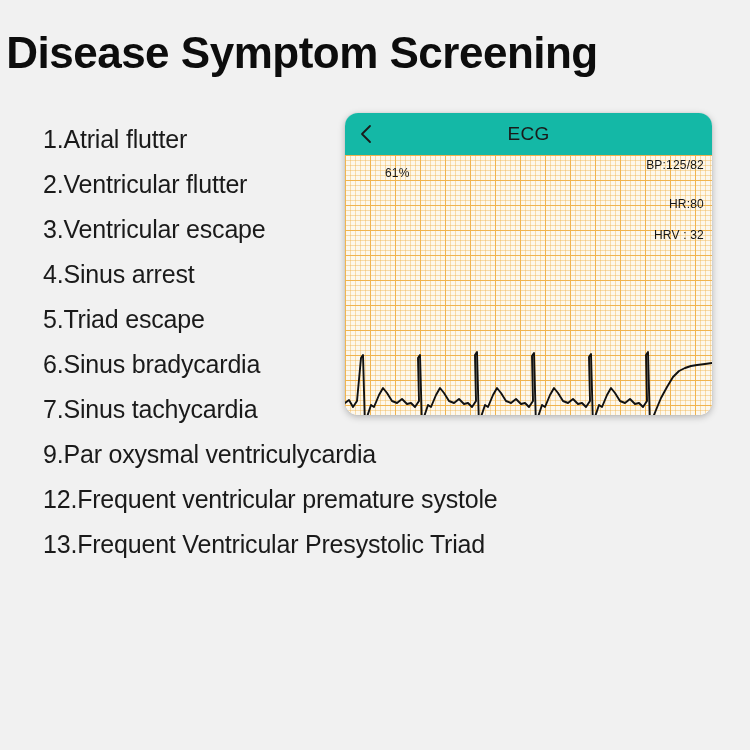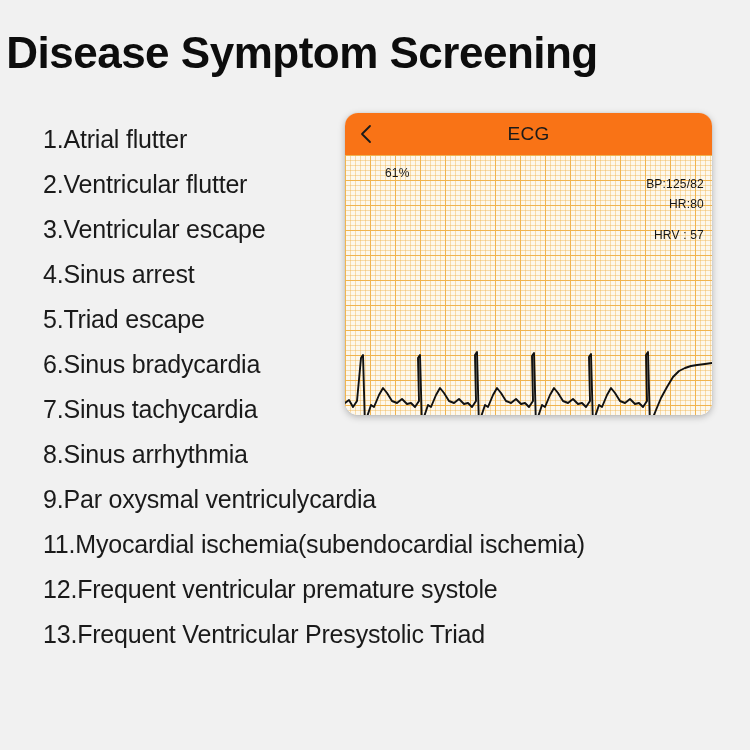--- a/index.html
+++ b/index.html
@@ -56,21 +56,21 @@
     width: 367px;
     height: 302px;
     border-radius: 13px;
     background: #ffffff;
     box-shadow: 0 2px 7px rgba(0,0,0,0.26), 0 0 1px rgba(0,0,0,0.2);
     overflow: hidden;
   }
   #ecg-header {
     position: relative;
     height: 42px;
-    background: #f97316;
+    background: #14b8a6;
     display: flex;
     align-items: center;
     justify-content: center;
   }
   #ecg-back-icon {
     position: absolute;
     left: 11px;
     top: 50%;
     transform: translateY(-50%);
     width: 20px;
@@ -109,21 +109,21 @@
 
   .readout {
     position: absolute;
     font-size: 12px;
     color: #161616;
     letter-spacing: 0.2px;
     white-space: nowrap;
     margin-left: 32px;
   }
   #readout-battery { left: 8px;  top: 11px; }
-  #readout-bp      { right: 8px; top: 22px; }
+  #readout-bp      { right: 8px; top: 3px; }
   #readout-hr      { right: 8px; top: 42px; }
   #readout-hrv     { right: 8px; top: 73px; }
 
   #ecg-trace {
     position: absolute;
     left: 0;
     top: 0;
     width: 367px;
     height: 260px;
   }
@@ -134,23 +134,21 @@
 <div id="page-title">Disease Symptom Screening</div>
 
 <ul id="symptom-list">
   <li><span>1.</span><span>Atrial flutter</span></li>
   <li><span>2.</span><span>Ventricular flutter</span></li>
   <li><span>3.</span><span>Ventricular escape</span></li>
   <li><span>4.</span><span>Sinus arrest</span></li>
   <li><span>5.</span><span>Triad escape</span></li>
   <li><span>6.</span><span>Sinus bradycardia</span></li>
   <li><span>7.</span><span>Sinus tachycardia</span></li>
-  <li><span>8.</span><span>Sinus arrhythmia</span></li>
   <li><span>9.</span><span>Par oxysmal ventriculycardia</span></li>
-  <li><span>11.</span><span>Myocardial ischemia(subendocardial ischemia)</span></li>
   <li><span>12.</span><span>Frequent ventricular premature systole</span></li>
   <li><span>13.</span><span>Frequent Ventricular Presystolic Triad</span></li>
 </ul>
 
 <div id="ecg-card">
 
   <div id="ecg-header">
     <span id="ecg-back-icon">
       <svg width="14" height="20" viewBox="0 0 14 20" aria-hidden="true">
         <path d="M11 2 L3 10 L11 18" fill="none" stroke="#1a1a1a" stroke-width="1.8" stroke-linecap="round" stroke-linejoin="round"></path>
@@ -161,16 +159,16 @@
 
   <div id="ecg-screen">
 
     <svg id="ecg-trace" viewBox="0 0 367 260" preserveAspectRatio="none">
       <polyline id="ecg-polyline" fill="none" stroke="#111111" stroke-width="1.9" stroke-linejoin="round" stroke-linecap="round" points="0,248 4,245 8,252 12,246 16,203 18,200 20,272 22,262 26,250 29,252 34,240 38,233 42,238 47,246 52,248 57,244 62,249 66,248 70,252 74,246 73,203 75,200 77,272 79,262 83,250 86,252 91,240 95,233 99,238 104,246 109,248 114,244 119,249 123,248 127,252 131,246 130,200 132,197 134,272 136,262 140,250 143,252 148,240 152,233 156,238 161,246 166,248 171,244 176,249 180,248 184,252 188,246 187,201 189,198 191,272 193,262 197,250 200,252 205,240 209,233 213,238 218,246 223,248 228,244 233,249 237,248 241,252 245,246 244,202 246,199 248,272 250,262 254,250 257,252 262,240 266,233 270,238 275,246 280,248 285,244 290,249 294,248 298,252 302,246 301,200 303,197 305,272 307,265 311,255 316,243 322,232 328,222 334,216 340,213 346,211 352,210 360,209 367,208"></polyline>
     </svg>
 
     <span class="readout" id="readout-battery">61%</span>
     <span class="readout" id="readout-bp">BP:125/82</span>
     <span class="readout" id="readout-hr">HR:80</span>
-    <span class="readout" id="readout-hrv">HRV : 57</span>
+    <span class="readout" id="readout-hrv">HRV : 32</span>
 
   </div>
 </div>
 
 </body></html>

